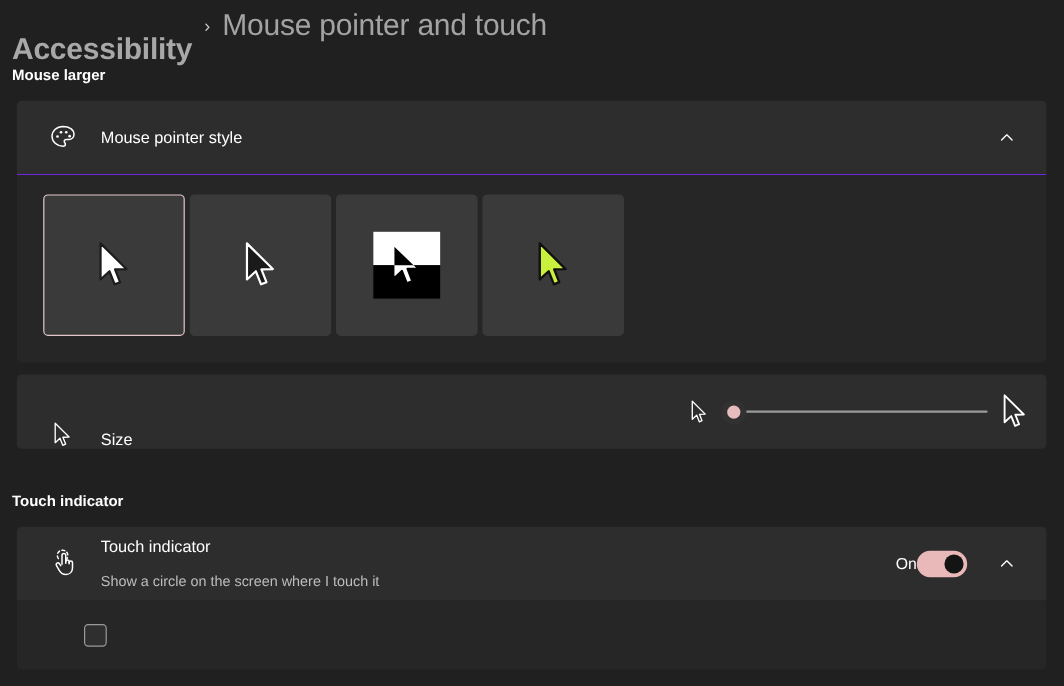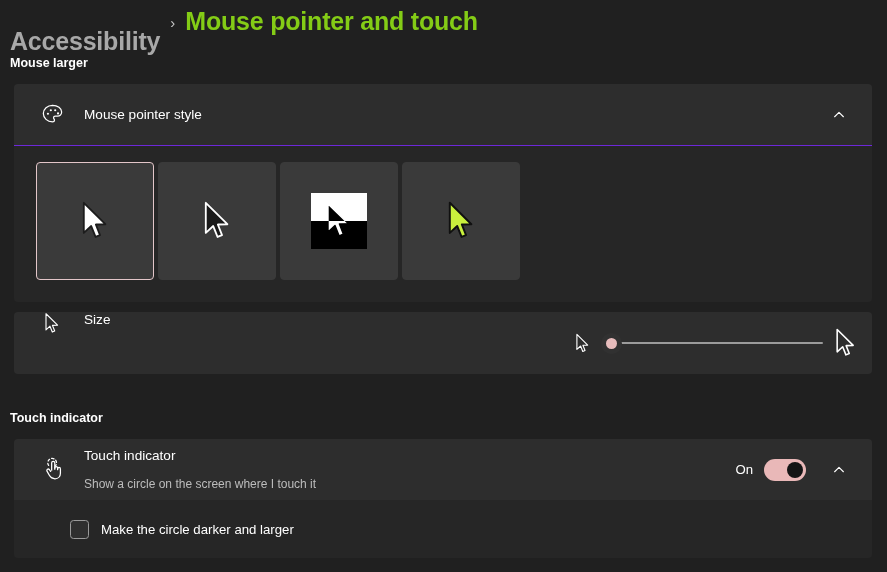--- a/index.html
+++ b/index.html
@@ -36,22 +36,22 @@
   }
   .crumb-sep {
     font-size: 15px;
     color: #c8c8c8;
     line-height: 1;
     position: relative;
     top: 1px;
   }
   .crumb-current {
     font-size: 25px;
-    font-weight: 700;
-    color: #84cc16;
+    font-weight: 400;
+    color: #a3a3a3;
     letter-spacing: -0.2px;
   }
 
   
   .section-header {
     position: absolute;
     left: 10px;
     font-size: 12.5px;
     font-weight: 700;
     color: #ffffff;
@@ -130,21 +130,21 @@
     border: 1px solid #e3c6c9;
   }
   .tile + .tile { margin-left: 1px; }
 
   
   #card-size {
     top: 312px;
     height: 62px;
     background: #2d2d2d;
     display: flex;
-    align-items: flex-start;
+    align-items: flex-end;
   }
   #card-size .lead-icon {
     width: 48px;
     margin-left: 14px;
     display: flex;
     align-items: center;
     justify-content: center;
   }
   .row-title {
     font-size: 13.6px;
@@ -216,21 +216,20 @@
   .touch-text .t1 { font-size: 13.6px; color: #ffffff; }
   .touch-text .t2 { font-size: 12px; color: #bdbdbd; margin-top: 14px; }
 
   .toggle-area {
     position: absolute;
     right: 66px;
     top: 50%;
     transform: translateY(-50%);
     display: flex;
     align-items: center;
-    gap: 11px;
   }
   .toggle-label { font-size: 13.2px; color: #ffffff; }
   .toggle {
     width: 42px;
     height: 22px;
     border-radius: 11px;
     background: #e9b8b8;
     position: relative;
   }
   .toggle-knob {
@@ -396,16 +395,15 @@
     <span class="chev">
       <svg width="14" height="14" viewBox="0 0 16 16" fill="none" stroke="#ffffff" stroke-width="1.3" stroke-linecap="round" stroke-linejoin="round">
         <polyline points="3,10 8,5 13,10"></polyline>
       </svg>
     </span>
   </div>
 
   <div class="touch-body">
     <label class="checkbox-row">
       <span class="checkbox"></span>
-      <span class="checkbox-label">Make the circle darker and larger</span>
     </label>
   </div>
 </div>
 
 </body></html>

